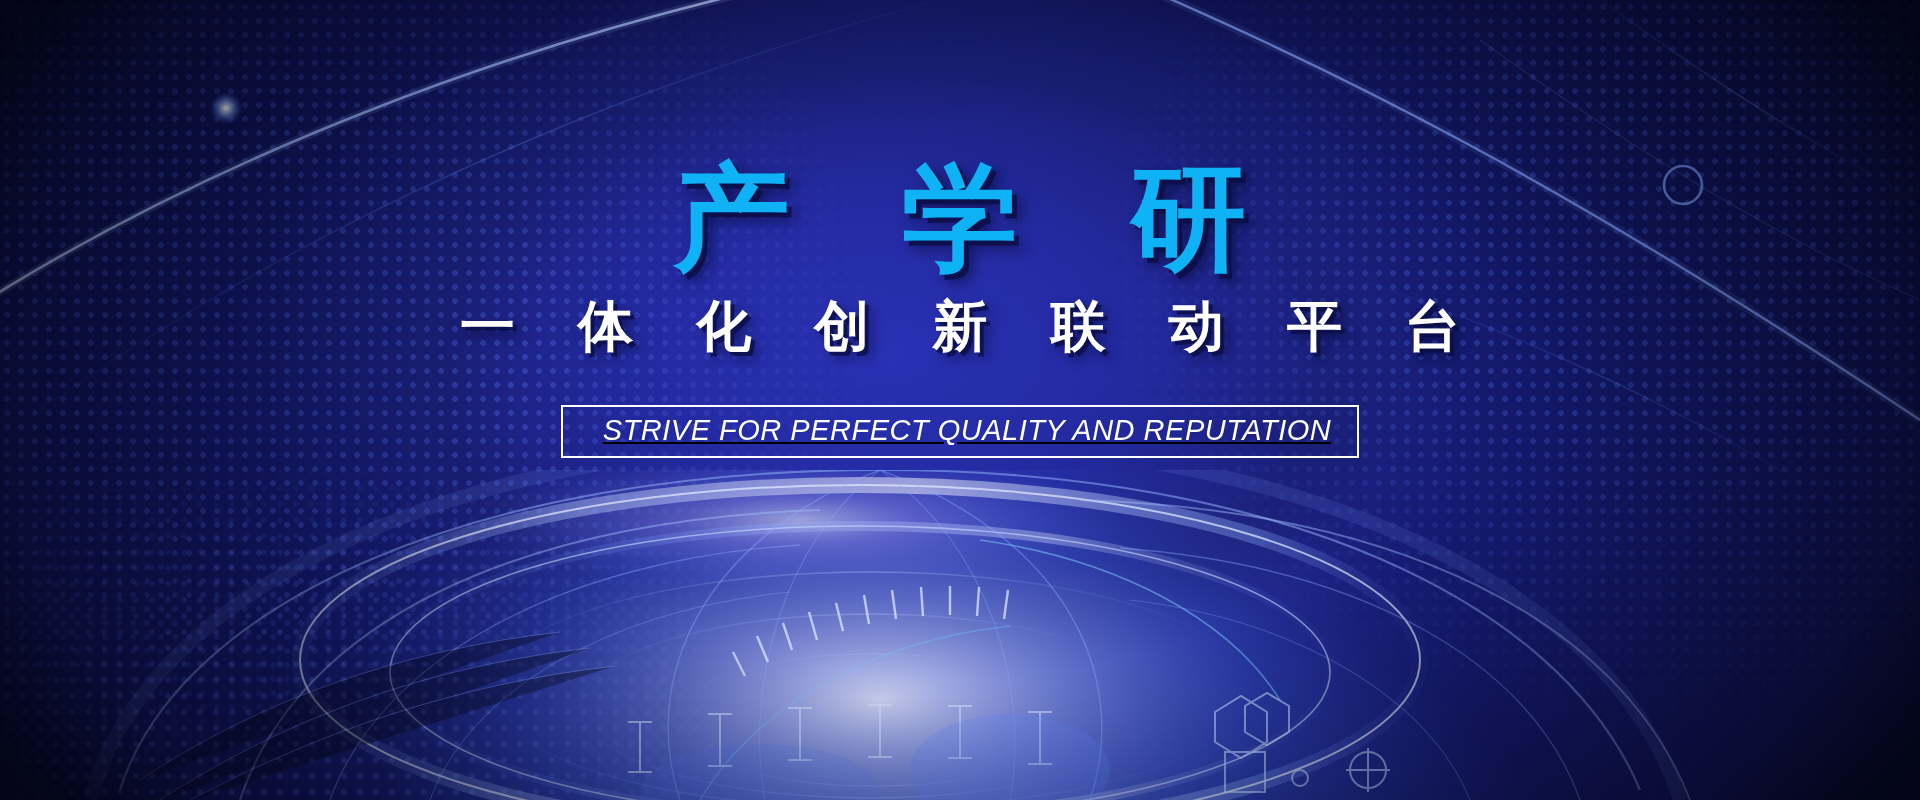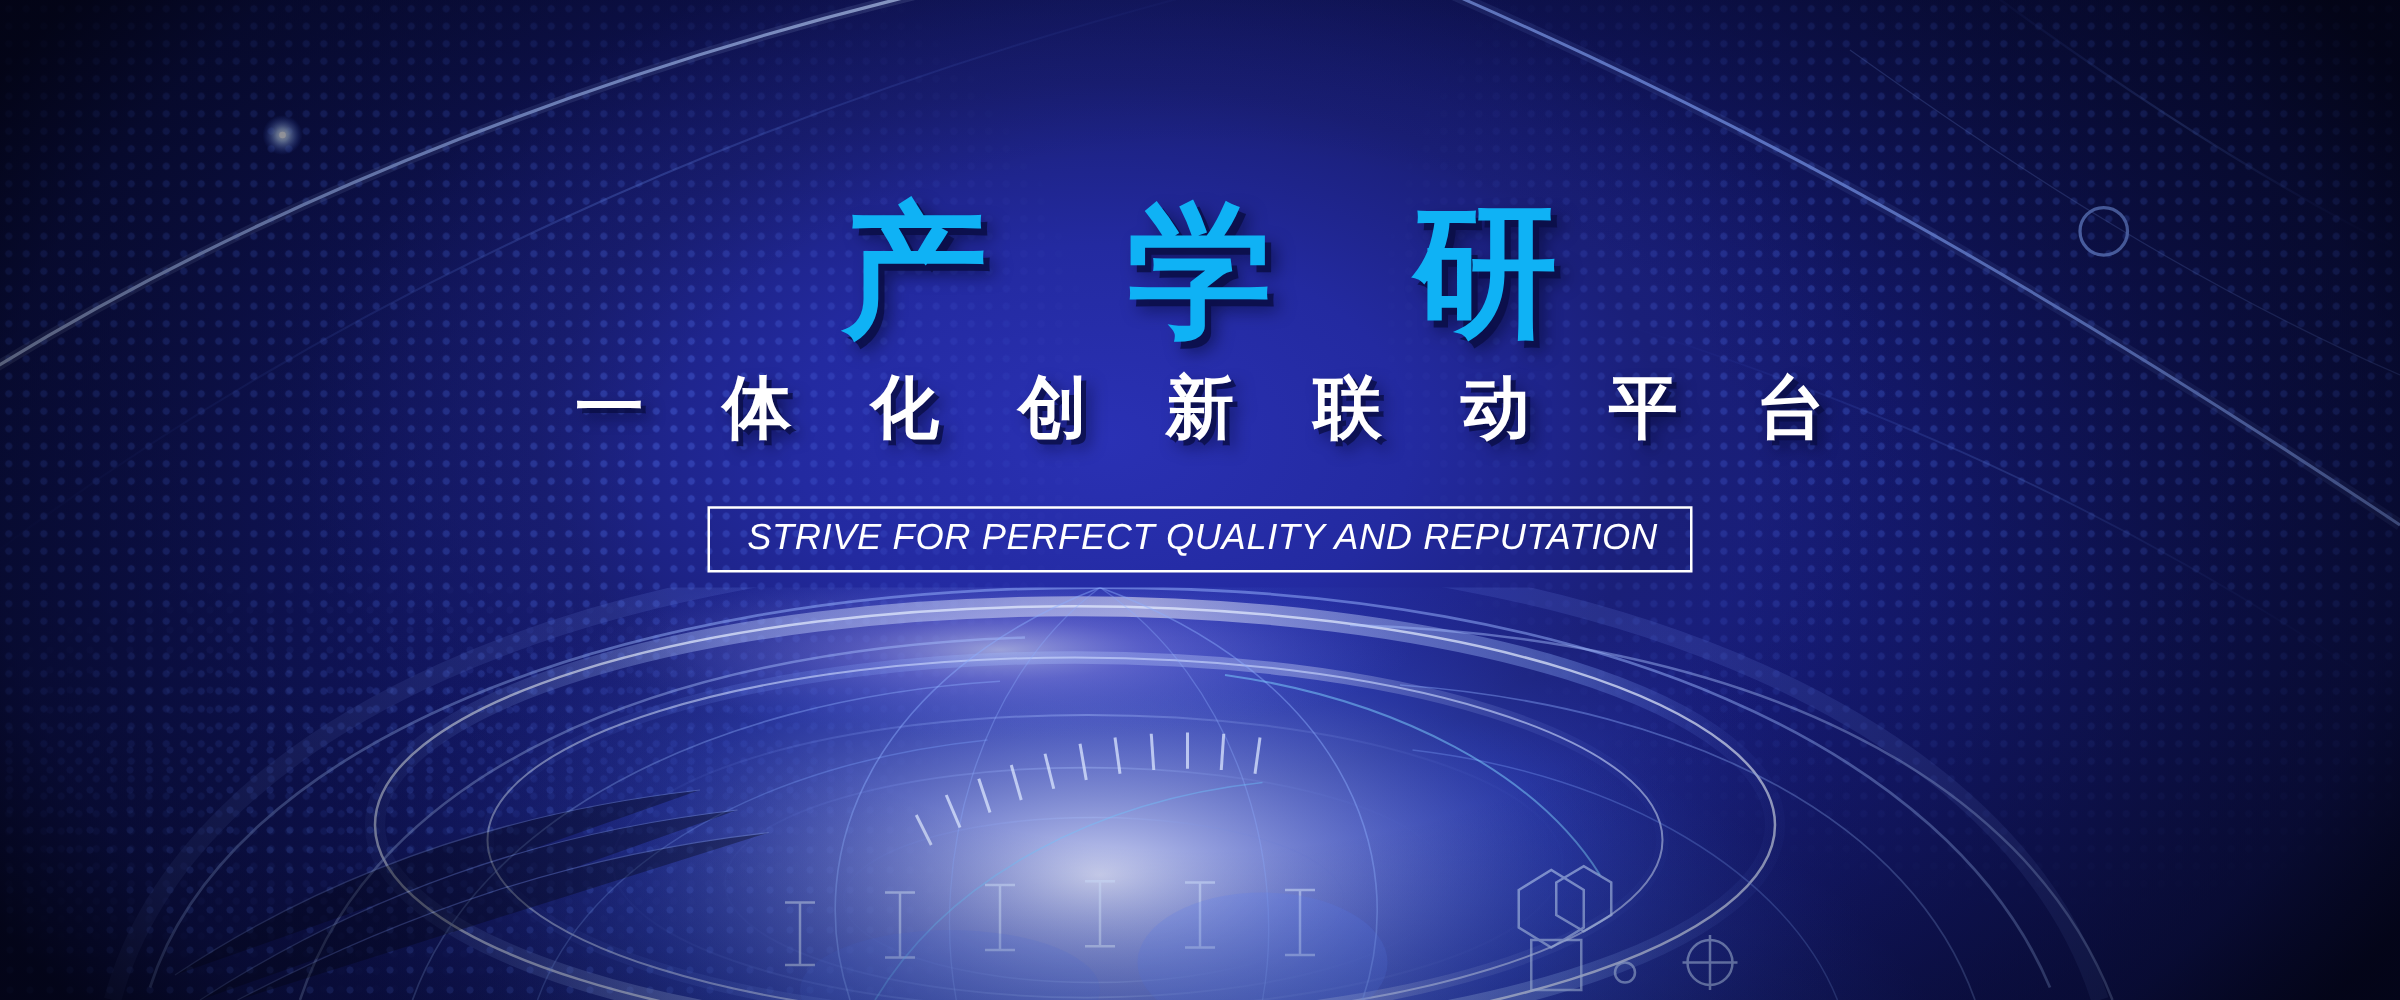--- a/index.html
+++ b/index.html
@@ -82,21 +82,22 @@
     line-height:1.2;
     color:#ffffff;
     text-shadow:
       4px 4px 0 rgba(10,14,70,.8),
       7px 7px 12px rgba(4,6,40,.55);
     font-family:"DejaVu Sans","Liberation Sans",sans-serif;
   }
   .en-box{
     margin-top:46px;
     border:2px solid #ffffff;
-    padding:7px 26px 9px 30px;
+    padding:7px 26px 9px 40px;
+    text-decoration:underline;
   }
   .en-box span{
     display:block;
     font-size:29px;
     font-style:italic;
     font-weight:500;
     letter-spacing:.5px;
     color:#ffffff;
     white-space:nowrap;
     font-family:"Liberation Sans",sans-serif;

